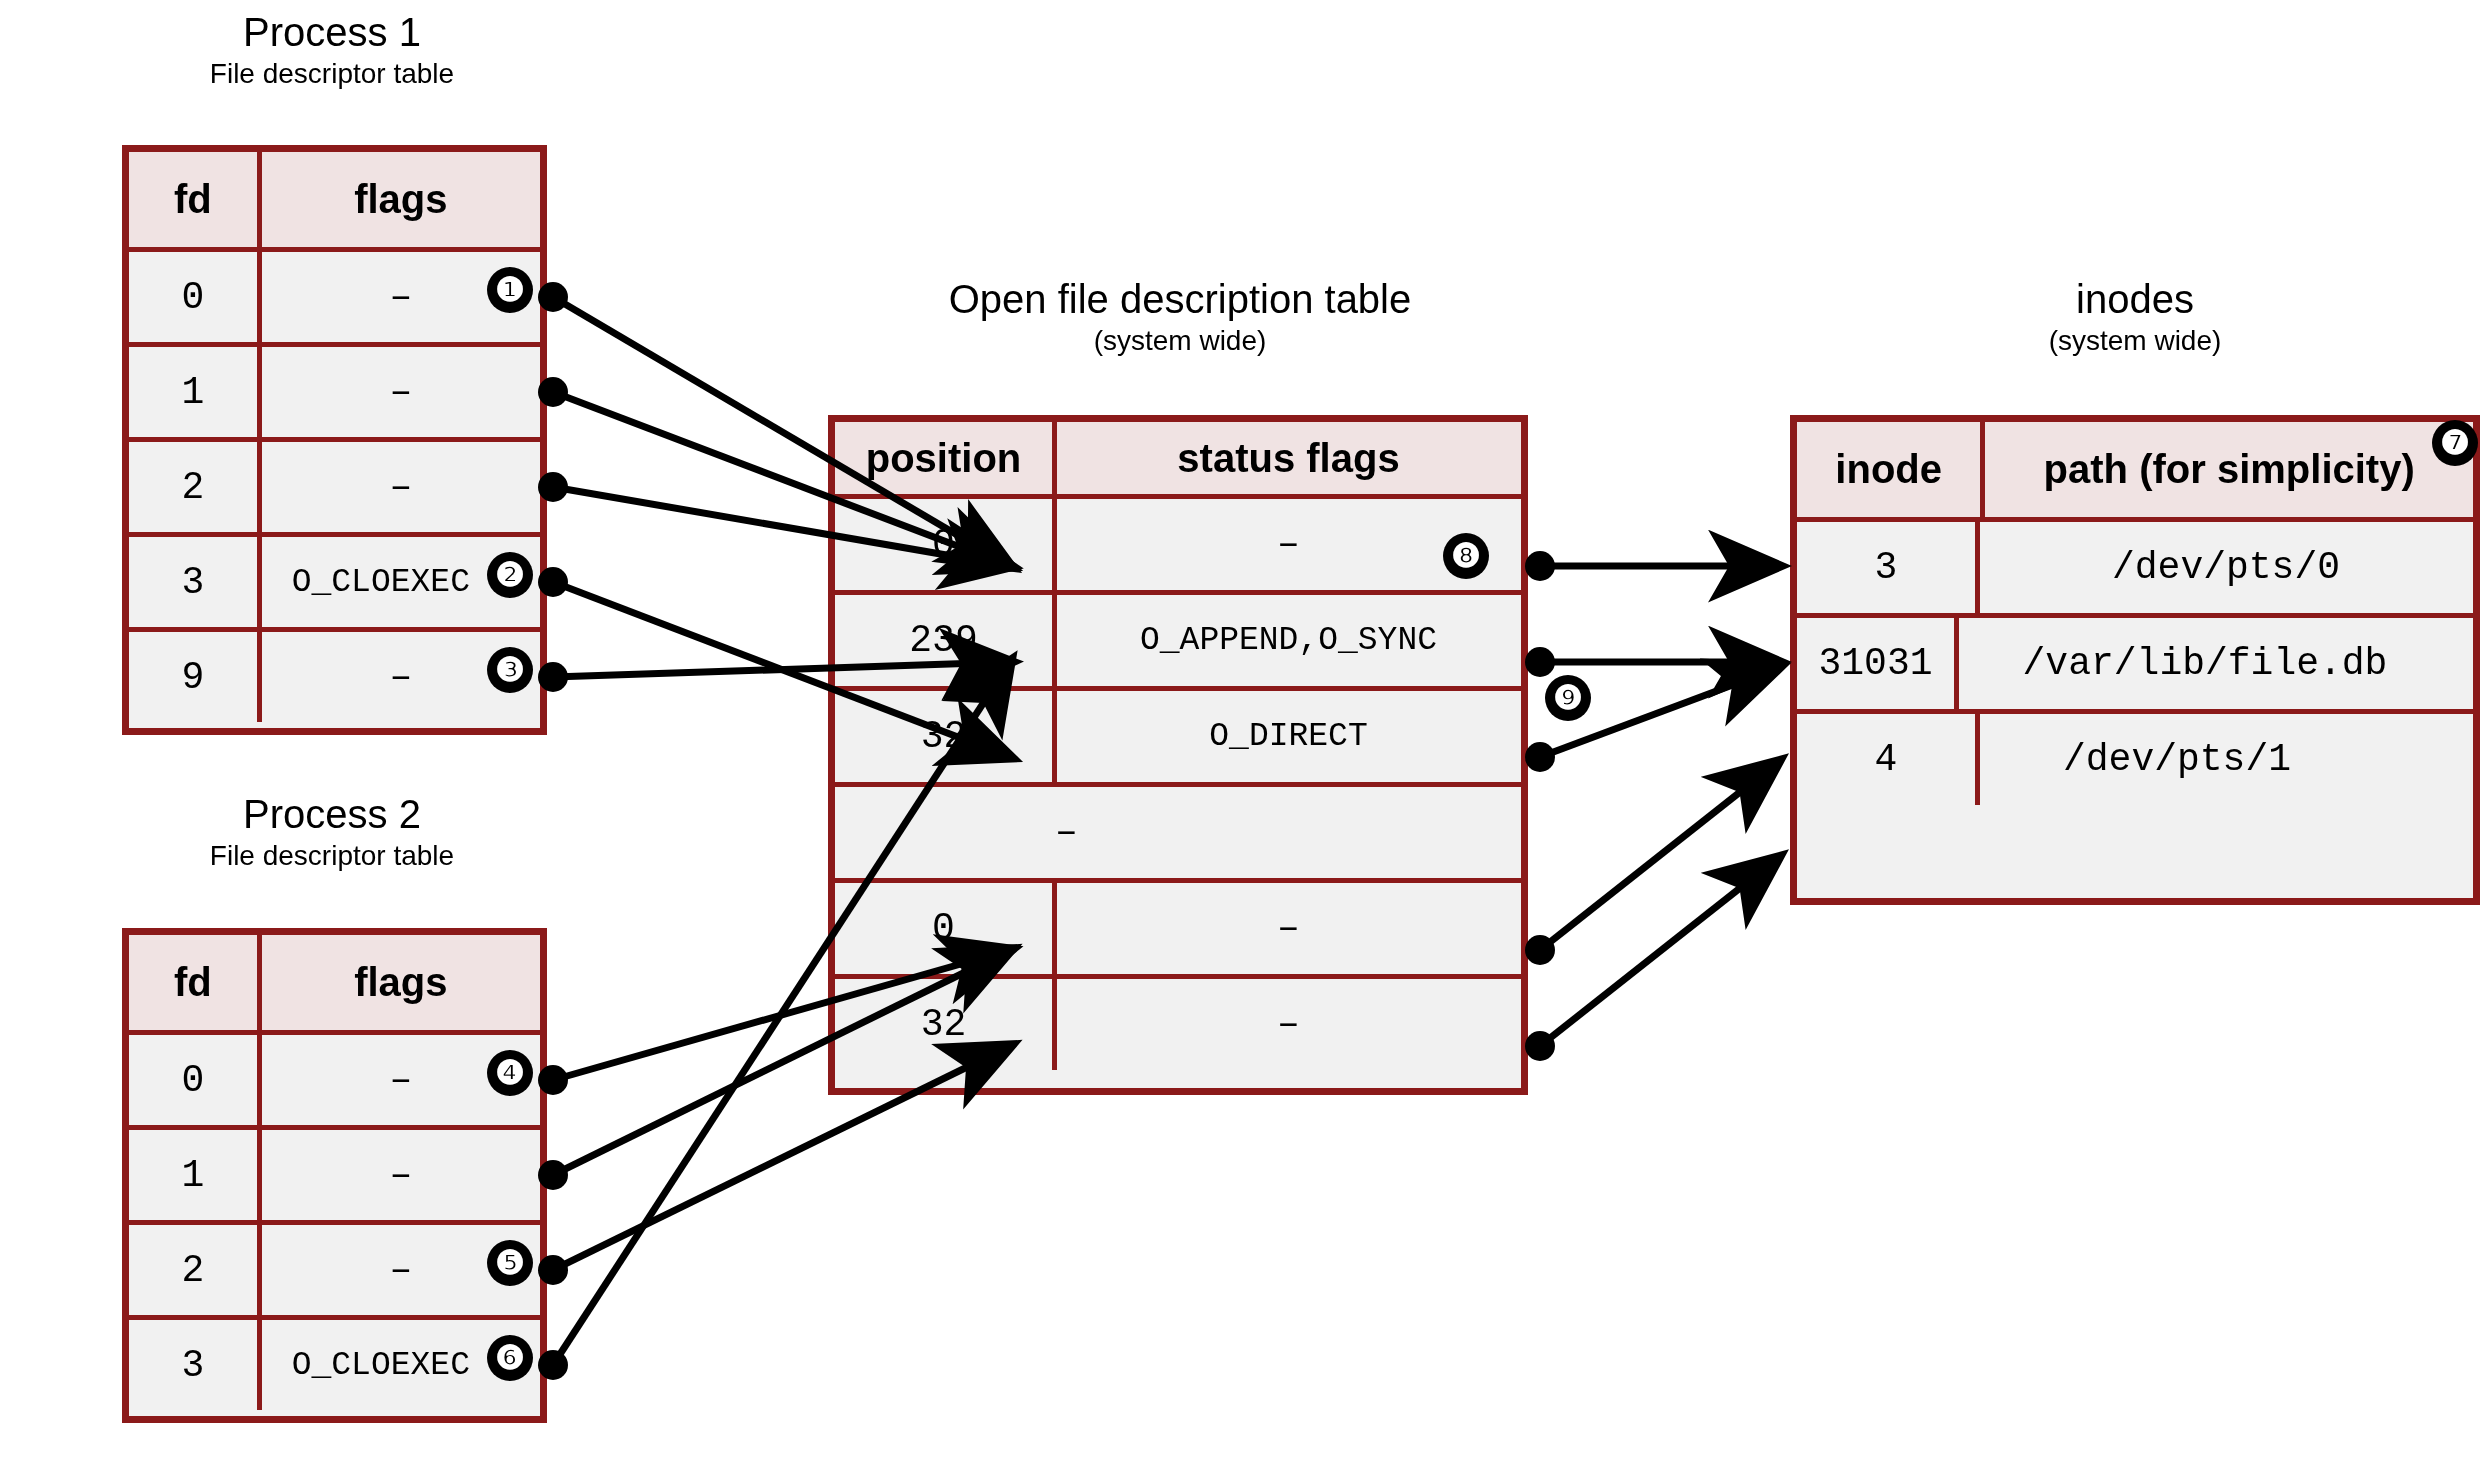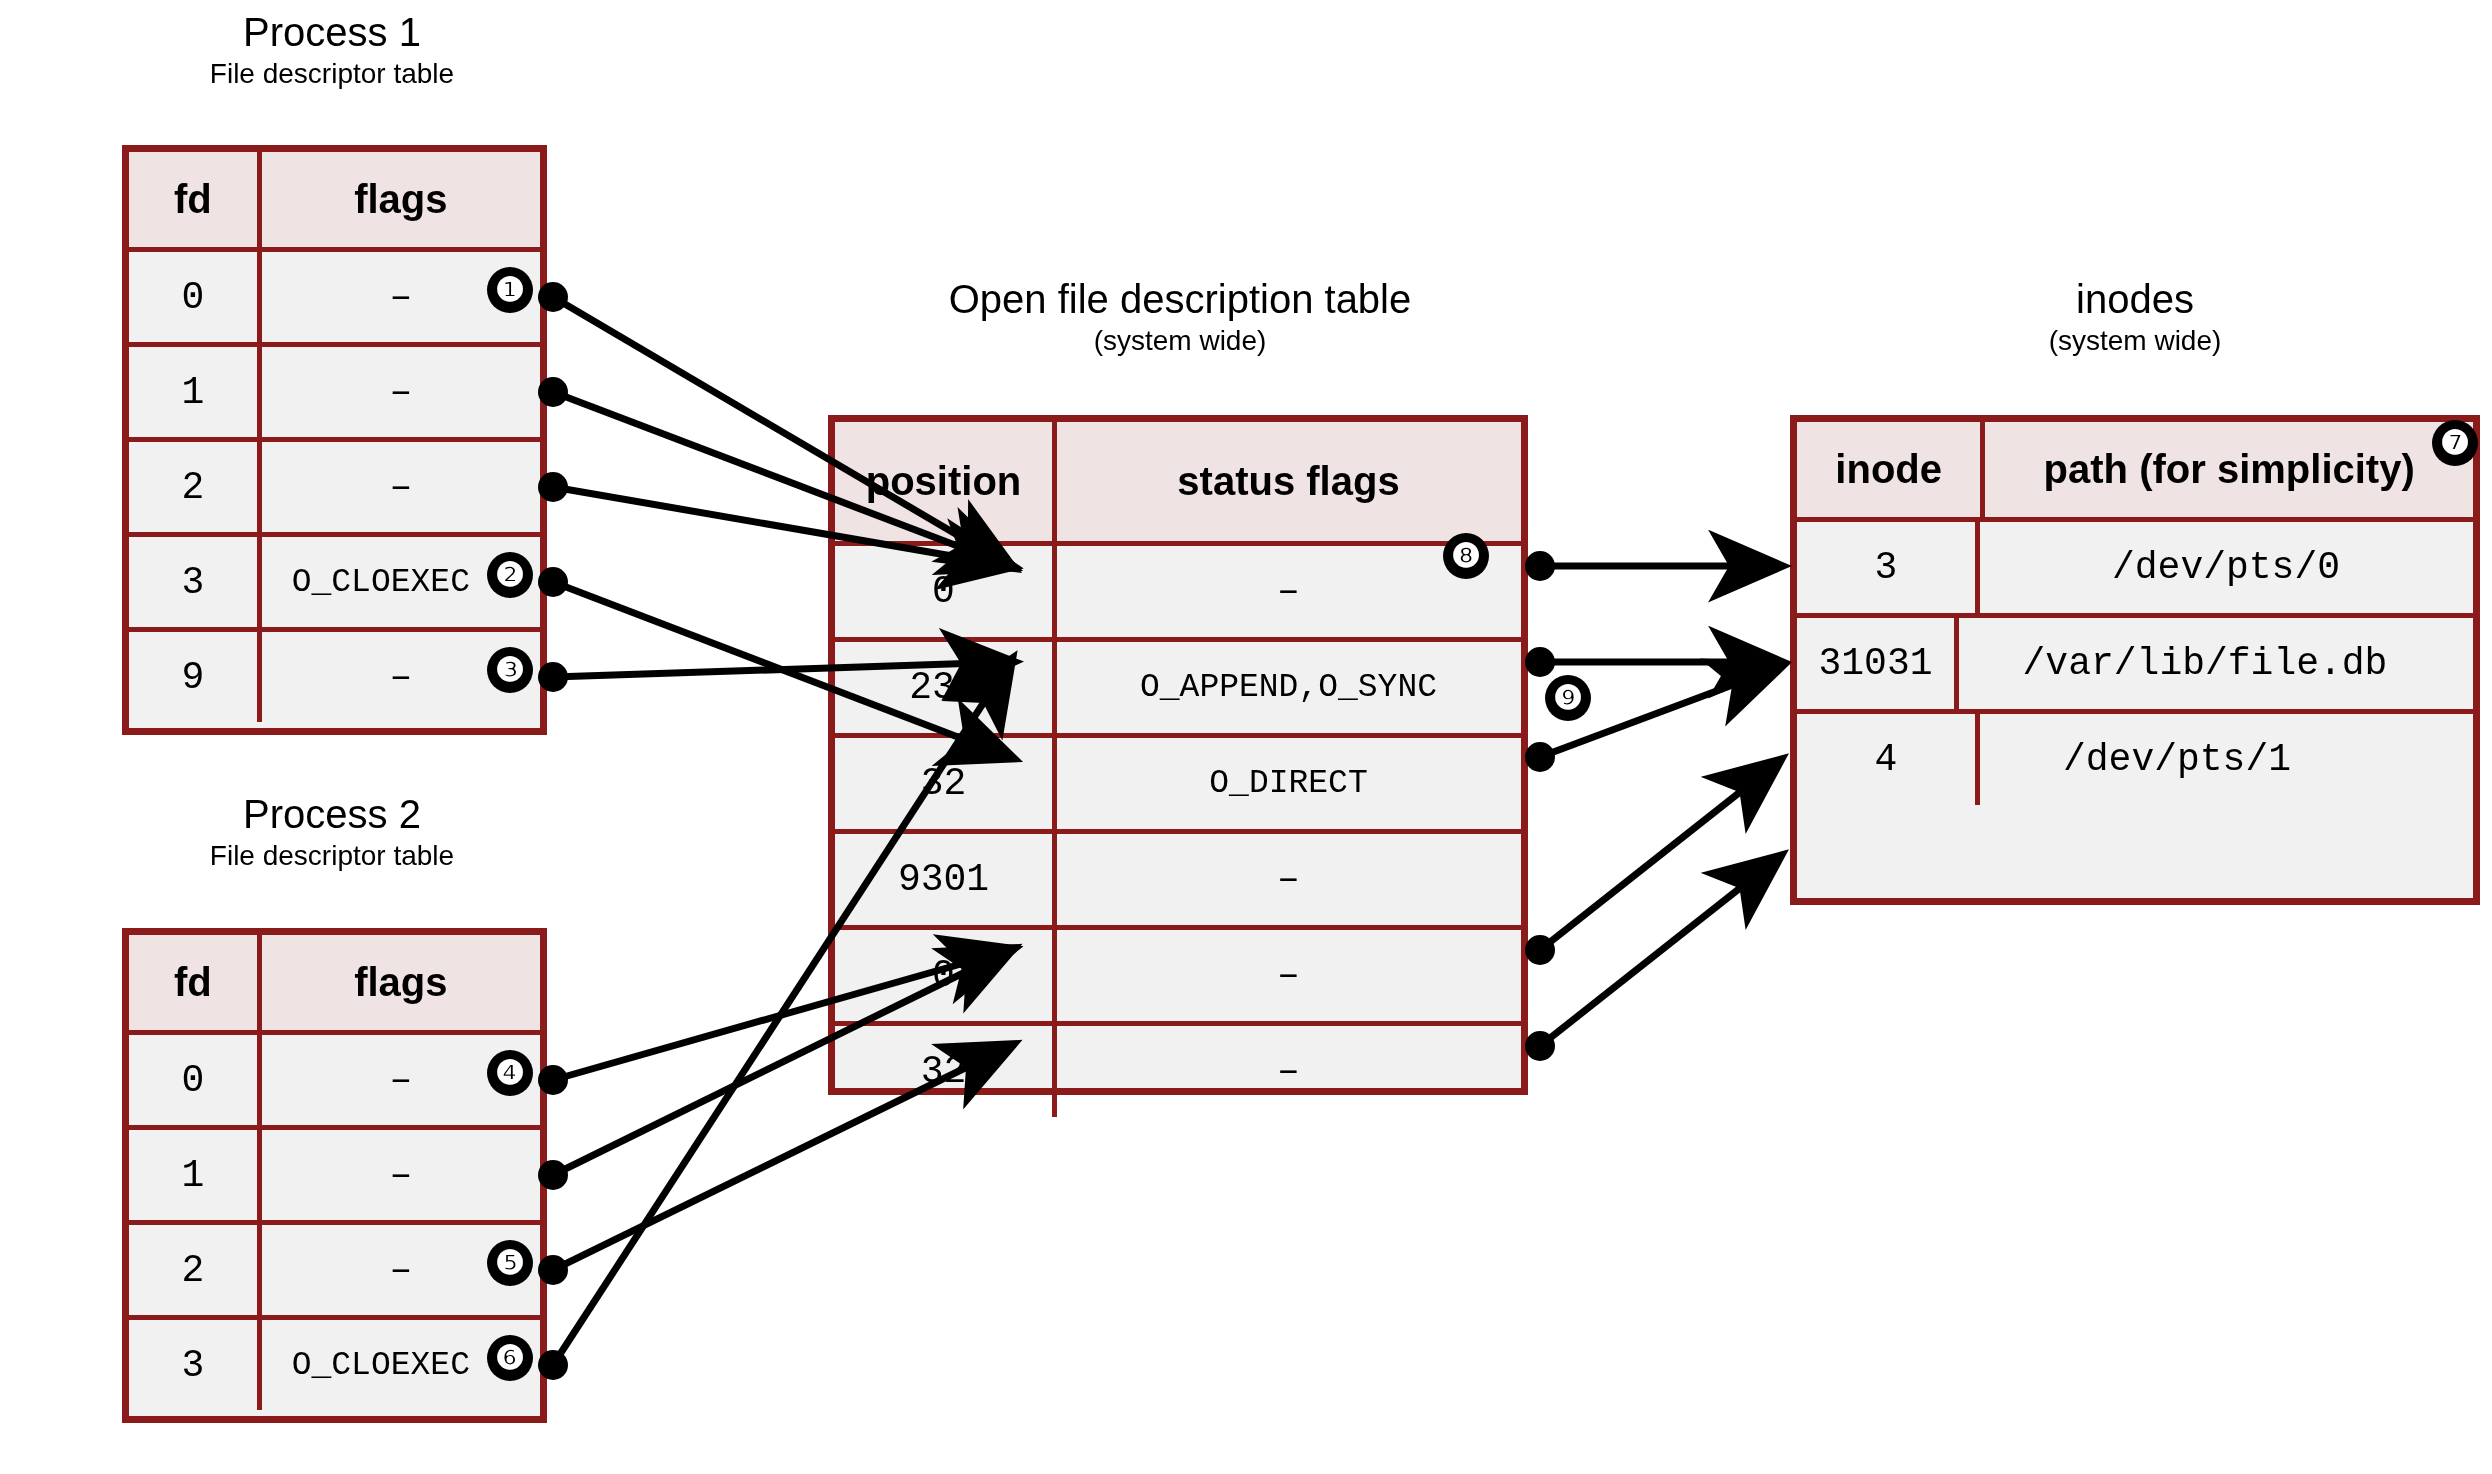--- a/index.html
+++ b/index.html
@@ -111,38 +111,37 @@
       <div class="cell c-left num" style="width:133px;">3</div>
       <div class="cell" style="width:279px; font-size:33px; padding-right:40px;">O_CLOEXEC</div>
     </div>
   </div>
 
   <div class="marker" style="left:487px; top:1050px;">❹</div>
   <div class="marker" style="left:487px; top:1240px;">❺</div>
   <div class="marker" style="left:487px; top:1335px;">❻</div>
 
   <div class="tbl" style="left:828px; top:415px; width:700px; height:680px;">
-    <div class="row head" style="height:119px;">
+    <div class="row head" style="height:72px;">
       <div class="cell c-left" style="width:222px;">position</div>
       <div class="cell" style="width:463px;">status flags</div>
     </div>
     <div class="row body" style="height:96px;">
       <div class="cell c-left num" style="width:222px;">0</div>
       <div class="cell" style="width:463px;">–</div>
     </div>
     <div class="row body" style="height:96px;">
       <div class="cell c-left num" style="width:222px;">239</div>
       <div class="cell" style="width:463px; font-size:33px;">O_APPEND,O_SYNC</div>
     </div>
     <div class="row body" style="height:96px;">
       <div class="cell c-left num" style="width:222px;">32</div>
       <div class="cell" style="width:463px; font-size:33px;">O_DIRECT</div>
     </div>
     <div class="row body" style="height:96px;">
-      <div class="cell c-left num" style="width:222px;">9301</div>
       <div class="cell" style="width:463px;">–</div>
     </div>
     <div class="row body" style="height:96px;">
       <div class="cell c-left num" style="width:222px;">0</div>
       <div class="cell" style="width:463px;">–</div>
     </div>
     <div class="row body" style="height:96px;">
       <div class="cell c-left num" style="width:222px;">32</div>
       <div class="cell" style="width:463px;">–</div>
     </div>

